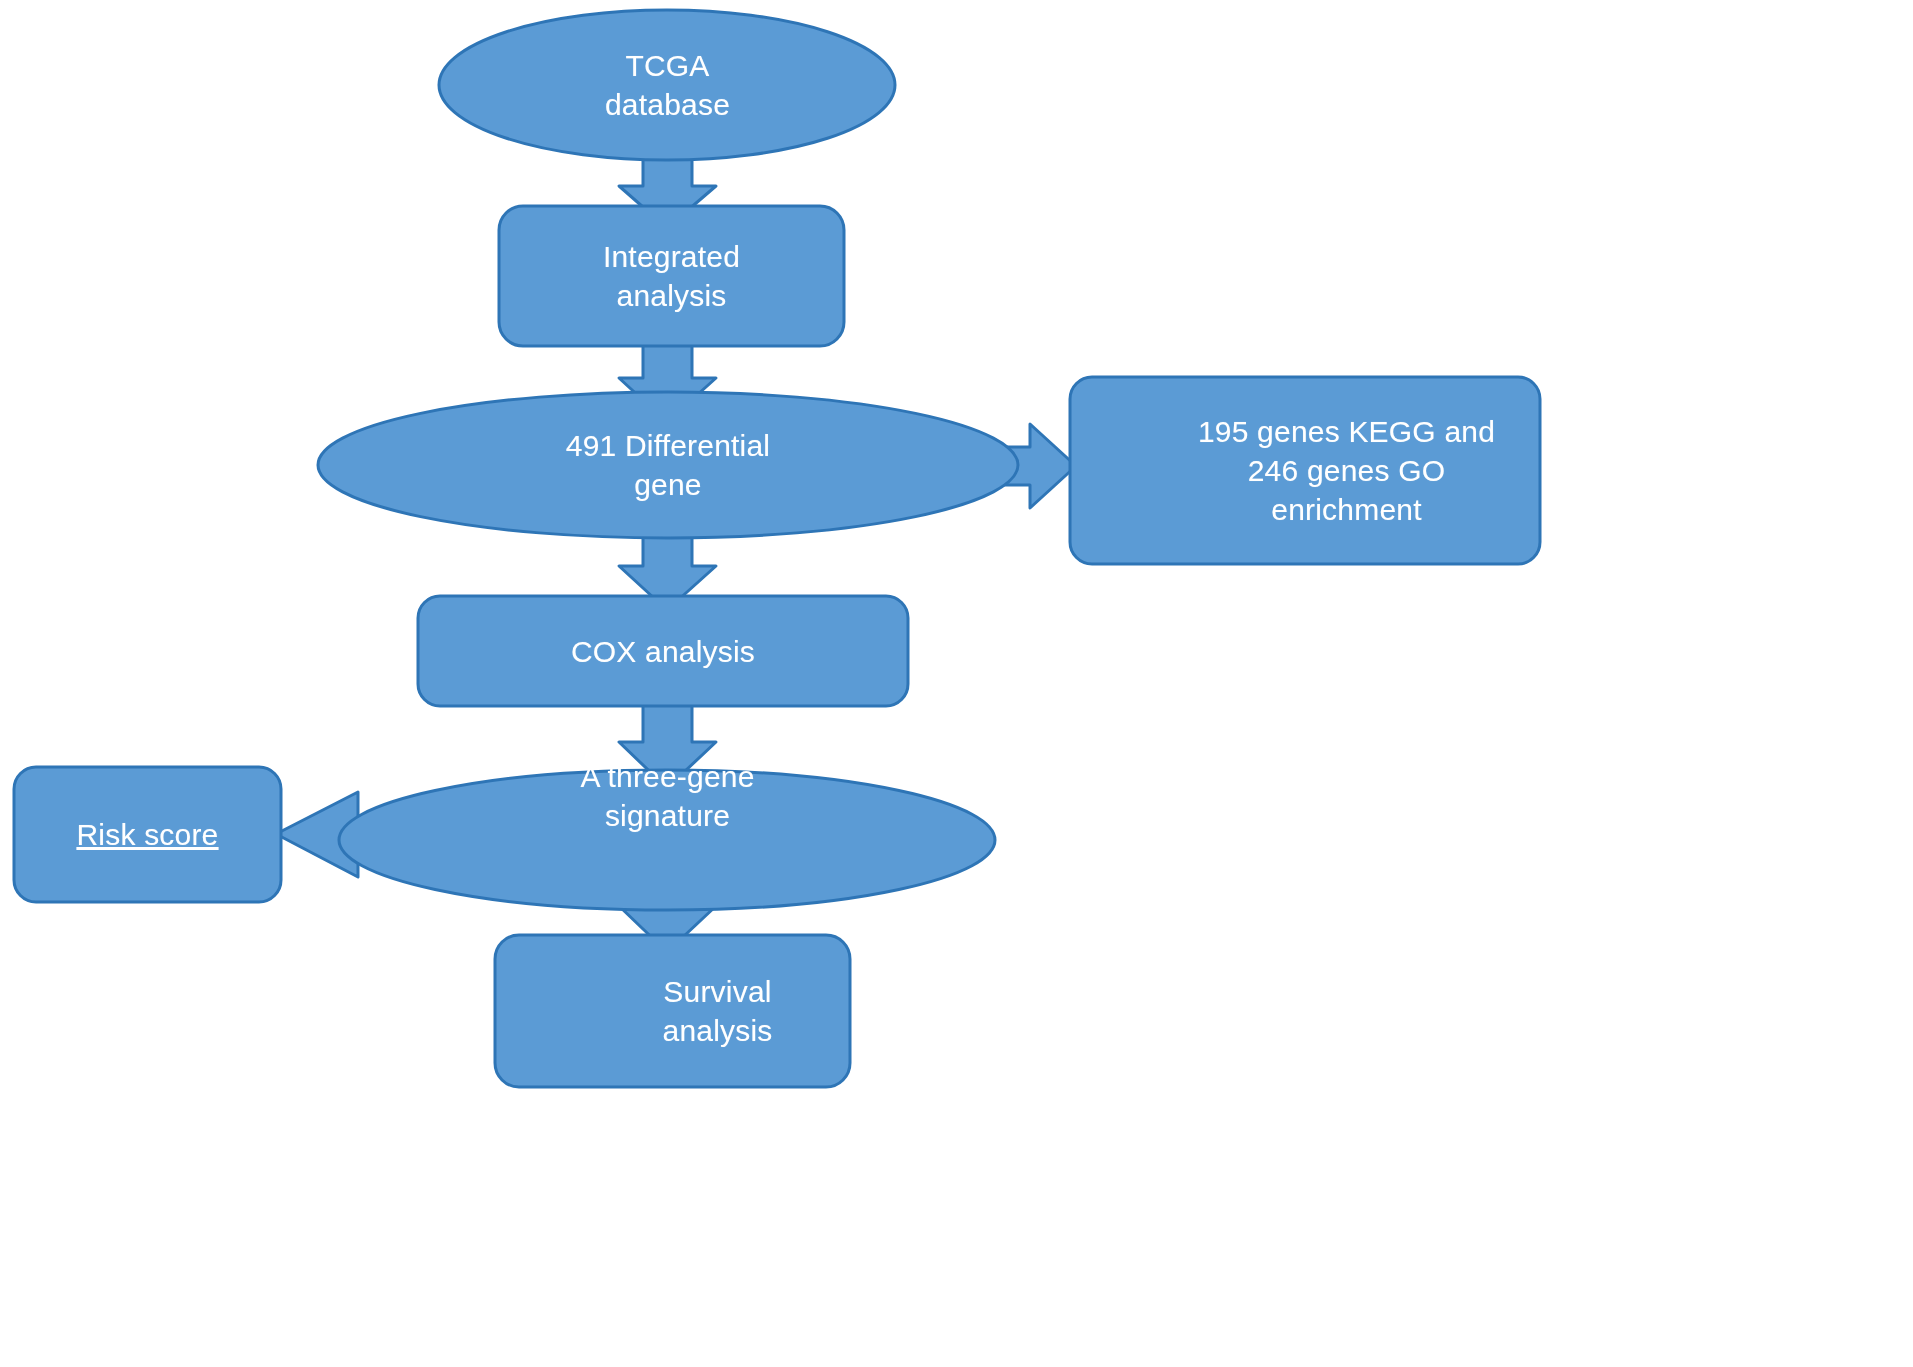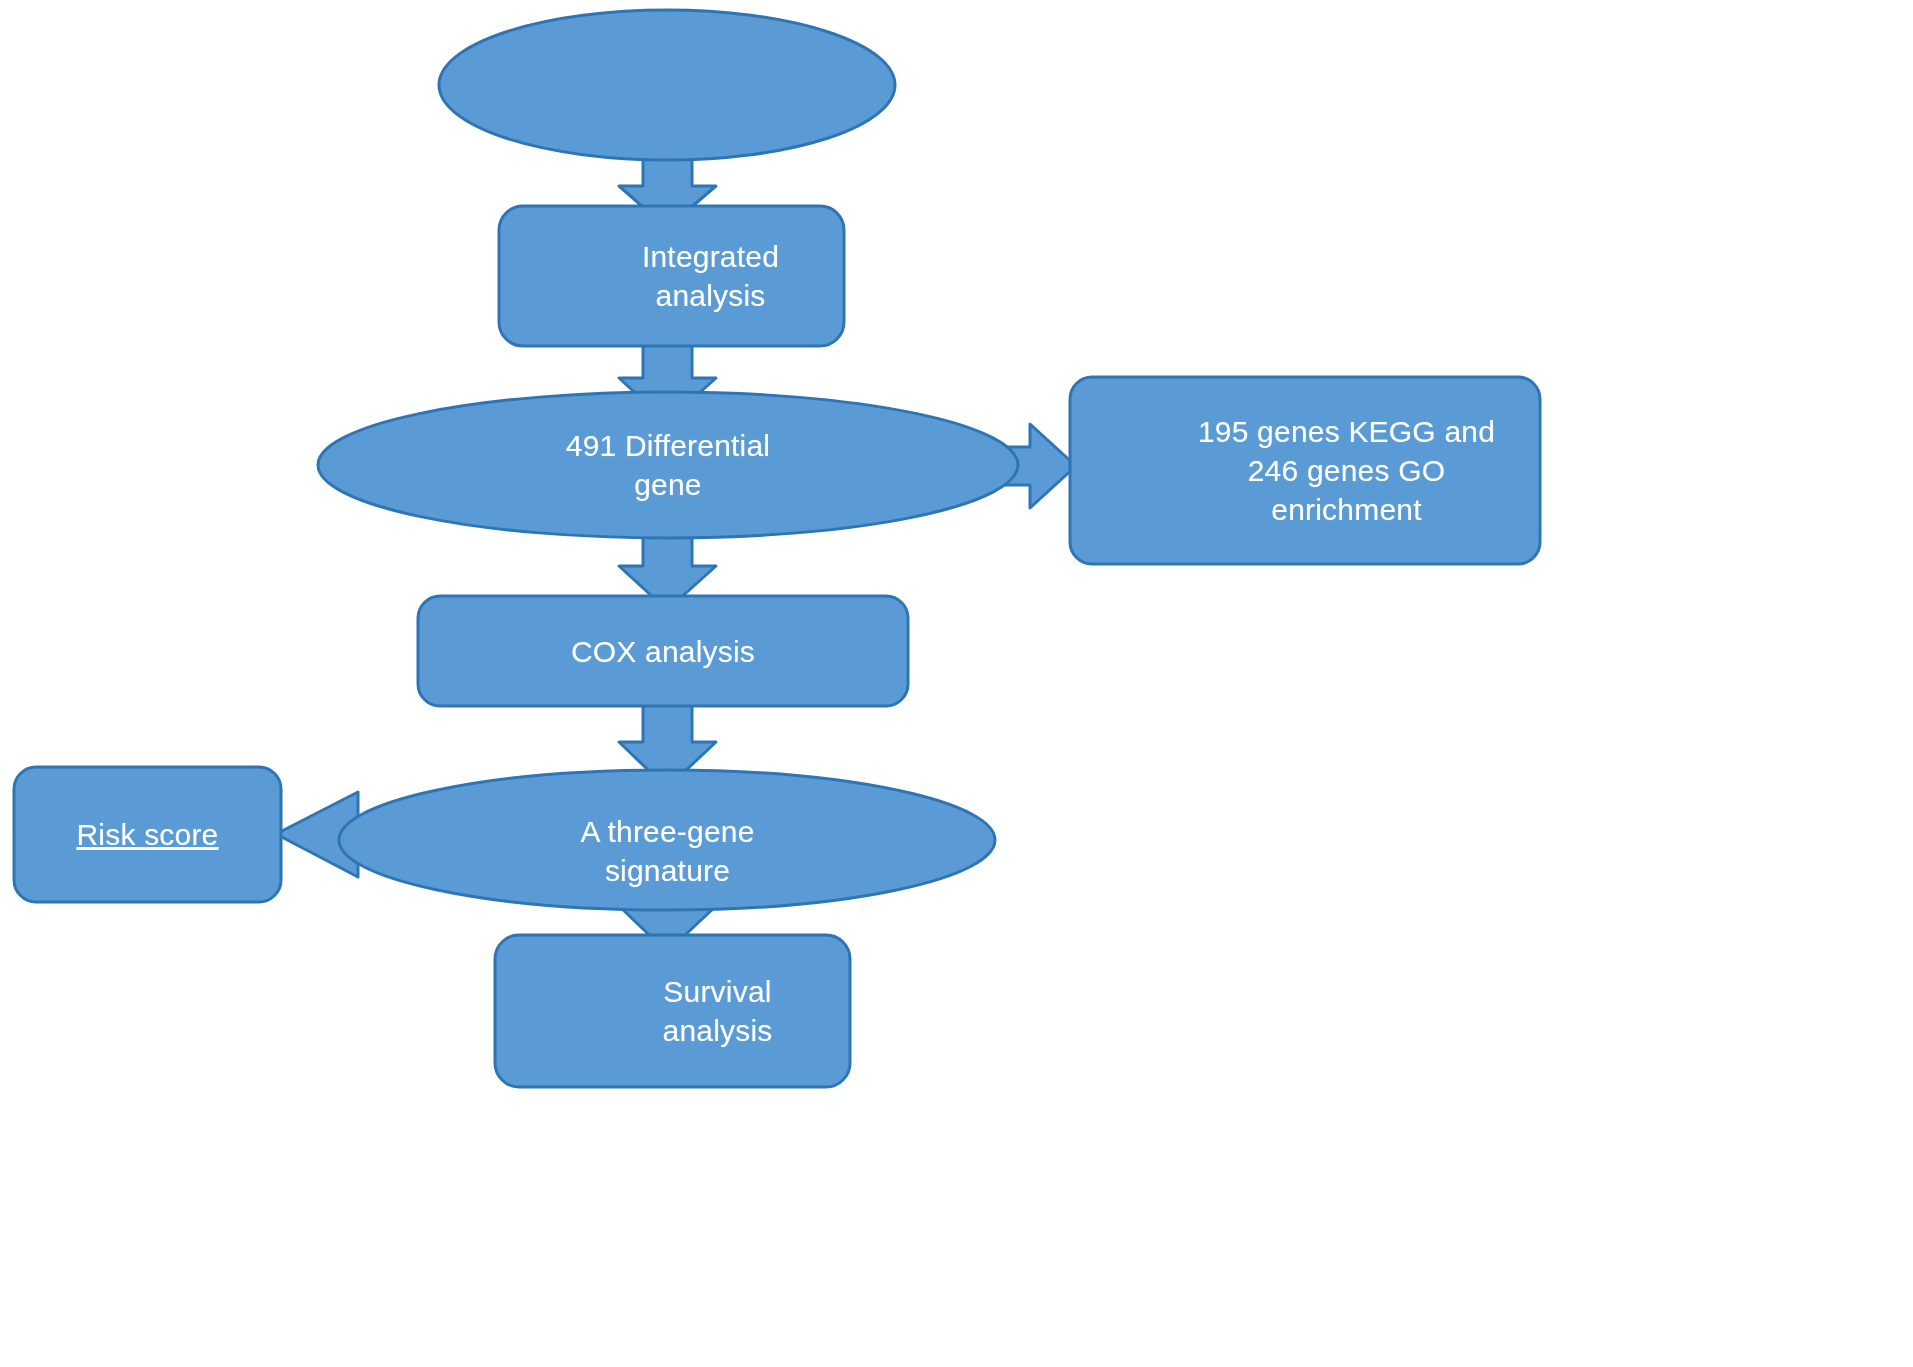--- a/index.html
+++ b/index.html
@@ -72,34 +72,36 @@
     <rect x="418" y="596" width="490" height="110" rx="22" ry="22" fill="#5B9BD5" stroke="#2E75B6" stroke-width="3"></rect>
 
     <ellipse cx="667" cy="840" rx="328" ry="70" fill="#5B9BD5" stroke="#2E75B6" stroke-width="3"></ellipse>
 
     <rect x="14" y="767" width="267" height="135" rx="22" ry="22" fill="#5B9BD5" stroke="#2E75B6" stroke-width="3"></rect>
 
     <rect x="495" y="935" width="355" height="152" rx="24" ry="24" fill="#5B9BD5" stroke="#2E75B6" stroke-width="3"></rect>
 
   </svg>
 
+  <div class="node-label" style="left:440px; top:10px; width:455px; height:150px;">TCGA
+database</div>
 
-  <div class="node-label" style="left:499px; top:206px; width:345px; height:140px;margin-left:39px;">Integrated
+  <div class="node-label" style="left:499px; top:206px; width:345px; height:140px;">Integrated
 analysis</div>
 
   <div class="node-label" style="left:318px; top:392px; width:700px; height:145px;">491 Differential
 gene</div>
 
   <div class="node-label" style="left:1070px; top:377px; width:553px; height:187px;">195 genes KEGG and
 246 genes GO
 enrichment</div>
 
   <div class="node-label" style="left:418px; top:596px; width:490px; height:110px;">COX analysis</div>
 
-  <div class="node-label" style="left:340px; top:781px; width:655px; height:140px;text-align:center;">A three-gene
+  <div class="node-label" style="left:340px; top:726px; width:655px; height:140px;text-align:center;">A three-gene
 signature</div>
 
   <div class="node-label" style="left:14px; top:767px; width:267px; height:135px;text-decoration:underline;">Risk score</div>
 
   <div class="node-label" style="left:520px; top:935px; width:395px; height:152px;">Survival
 analysis</div>
 
 </div>
 
 </body></html>

